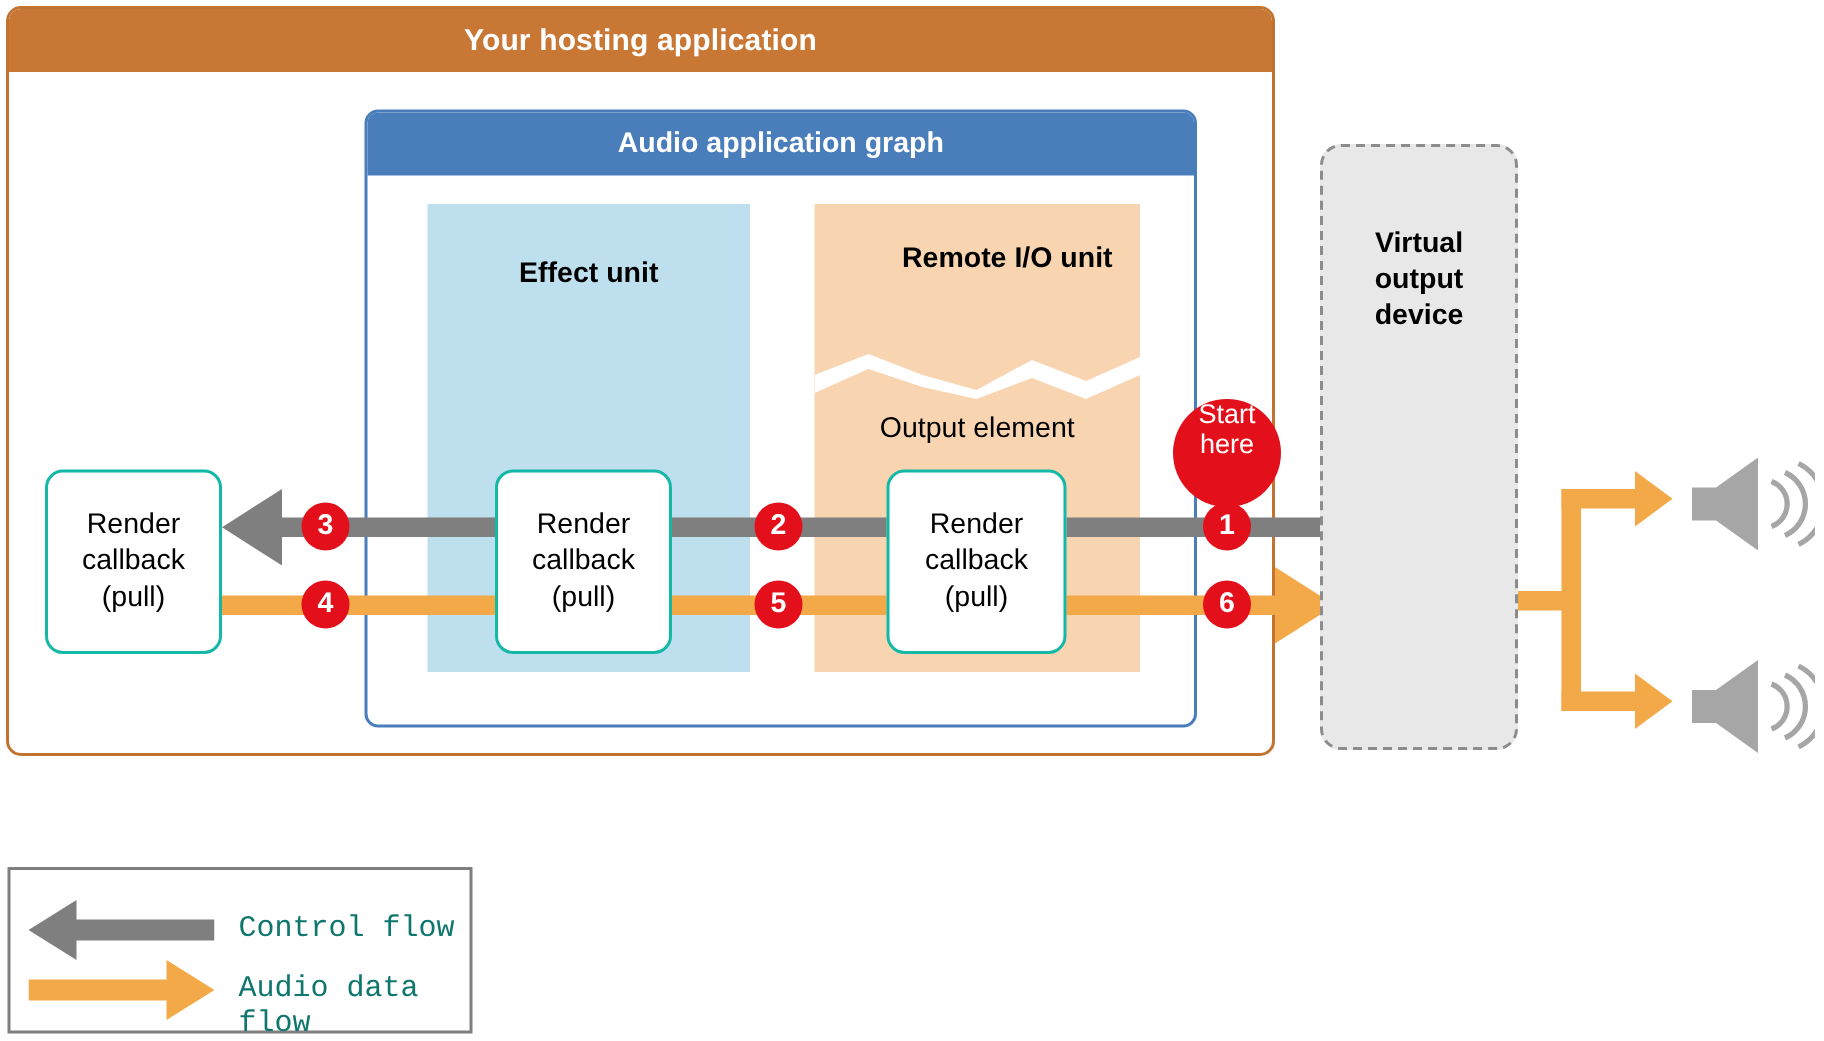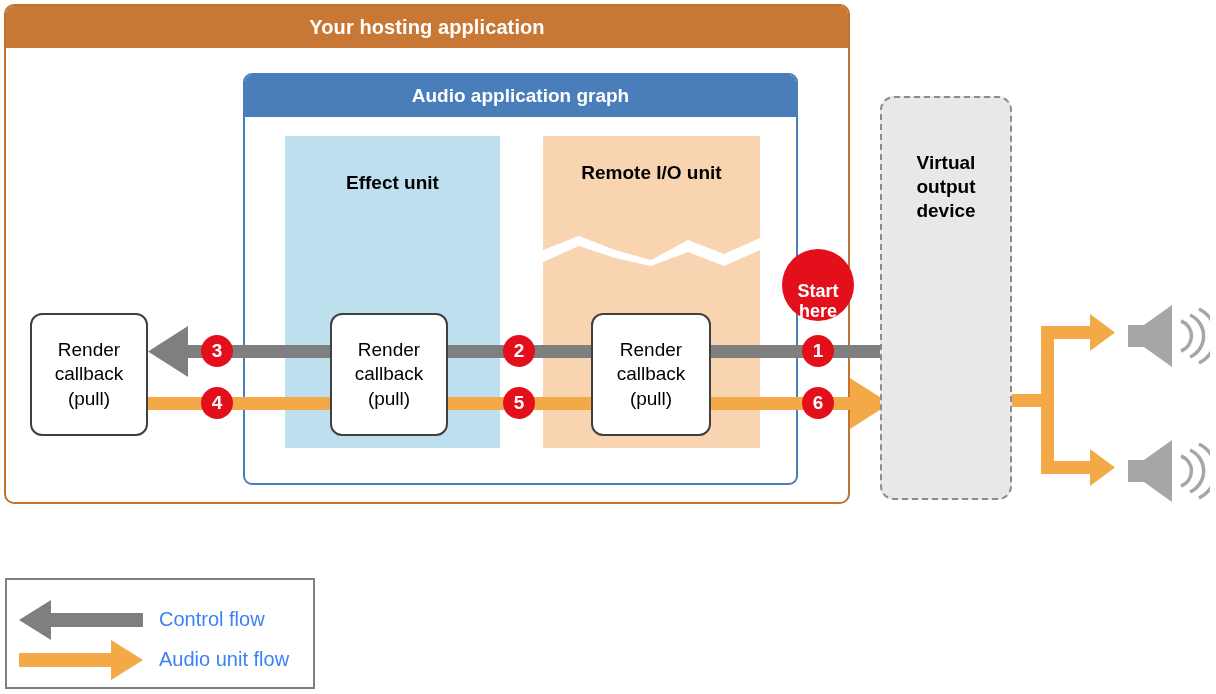--- a/index.html
+++ b/index.html
@@ -98,20 +98,21 @@
     overflow: hidden;
   }
   #remote-io-title {
     position: absolute;
     left: 0; top: 26px;
     width: 100%;
     text-align: center;
     font-size: 19px;
     font-weight: bold;
     color: #000000;
+    padding-left: 20px;
   }
   #input-element-label {
     position: absolute;
     left: 0; top: 60px;
     width: 100%;
     text-align: center;
     font-size: 19px;
     color: #A0A0A0;
   }
   #zigzag {
@@ -129,21 +130,21 @@
   }
 
   
   .flow-line { height: 13px; }
   .ctrl { background: #7F7F7F; }
   .audio { background: #F4A949; }
 
   
   .render-box {
     background: #ffffff;
-    border: 2px solid #404040;
+    border: 2px solid #14b8a6;
     border-radius: 12px;
     display: flex;
     align-items: center;
     justify-content: center;
     box-sizing: border-box;
   }
   .render-box .txt {
     font-size: 19px;
     color: #000000;
     text-align: center;
@@ -163,29 +164,29 @@
     font-size: 19px;
     font-weight: bold;
     display: flex;
     align-items: center;
     justify-content: center;
     box-sizing: border-box;
   }
 
   
   #start-here {
-    left: 782px; top: 249px;
+    left: 782px; top: 266px;
     width: 72px; height: 72px;
     border-radius: 50%;
     background: #E3101B;
     color: #ffffff;
     font-size: 18px;
-    font-weight: bold;
-    display: flex;
-    align-items: flex-end;
+    font-weight: normal;
+    display: flex;
+    align-items: flex-start;
     justify-content: center;
     text-align: center;
     line-height: 1.12;
     white-space: pre-line;
   }
 
   
   #virtual-output-device {
     left: 880px; top: 96px;
     width: 132px; height: 404px;
@@ -211,21 +212,22 @@
   #legend {
     left: 5px; top: 578px;
     width: 310px; height: 111px;
     border: 2px solid #7F7F7F;
     background: #ffffff;
     box-sizing: border-box;
   }
   .legend-label {
     position: absolute;
     font-size: 20px;
-    color: #3b82f6;
+    color: #0f766e;
+    font-family: Liberation Mono, monospace;
   }
 </style>
 </head>
 <body>
 
 <div class="canvas">
 
   <div class="abs" id="hosting-app">
     <div id="hosting-app-header">Your hosting application</div>
   </div>
@@ -236,20 +238,21 @@
 
   <div class="abs" id="effect-unit">
     <div id="effect-unit-label">Effect unit</div>
   </div>
 
   <div class="abs" id="remote-io-unit">
     <div id="remote-io-title">Remote I/O unit</div>
     <svg id="zigzag" viewBox="0 0 217 36" preserveAspectRatio="none">
       <polygon fill="#FFFFFF" points="0,20 36,6 72,20 108,30 145,10 181,24 217,8 217,20 181,36 145,22 108,36 72,28 36,16 0,32"></polygon>
     </svg>
+    <div id="output-element-label">Output element</div>
   </div>
 
   <div class="abs flow-line ctrl" style="left:448px; top:345px; width:143px;"></div>
 
   <div class="abs flow-line ctrl" style="left:711px; top:345px; width:182px;"></div>
 
   <div class="abs flow-line ctrl" style="left:185px; top:345px; width:145px;"></div>
   <svg class="abs" style="left:148px; top:326px; width:40px; height:51px;" viewBox="0 0 40 51">
     <polygon fill="#7F7F7F" points="0,25.5 40,0 40,51"></polygon>
   </svg>
@@ -341,16 +344,16 @@
     <svg class="abs" style="left:12px; top:20px; width:124px; height:40px;" viewBox="0 0 124 40">
       <polygon fill="#7F7F7F" points="0,20 32,0 32,40"></polygon>
       <rect x="30" y="13" width="94" height="14" fill="#7F7F7F"></rect>
     </svg>
     <div class="legend-label" style="left:152px; top:28px;">Control flow</div>
 
     <svg class="abs" style="left:12px; top:60px; width:124px; height:40px;" viewBox="0 0 124 40">
       <rect x="0" y="13" width="94" height="14" fill="#F4A949"></rect>
       <polygon fill="#F4A949" points="124,20 92,0 92,40"></polygon>
     </svg>
-    <div class="legend-label" style="left:152px; top:68px;">Audio unit flow</div>
+    <div class="legend-label" style="left:152px; top:68px;">Audio data flow</div>
   </div>
 
 </div>
 
 </body></html>

